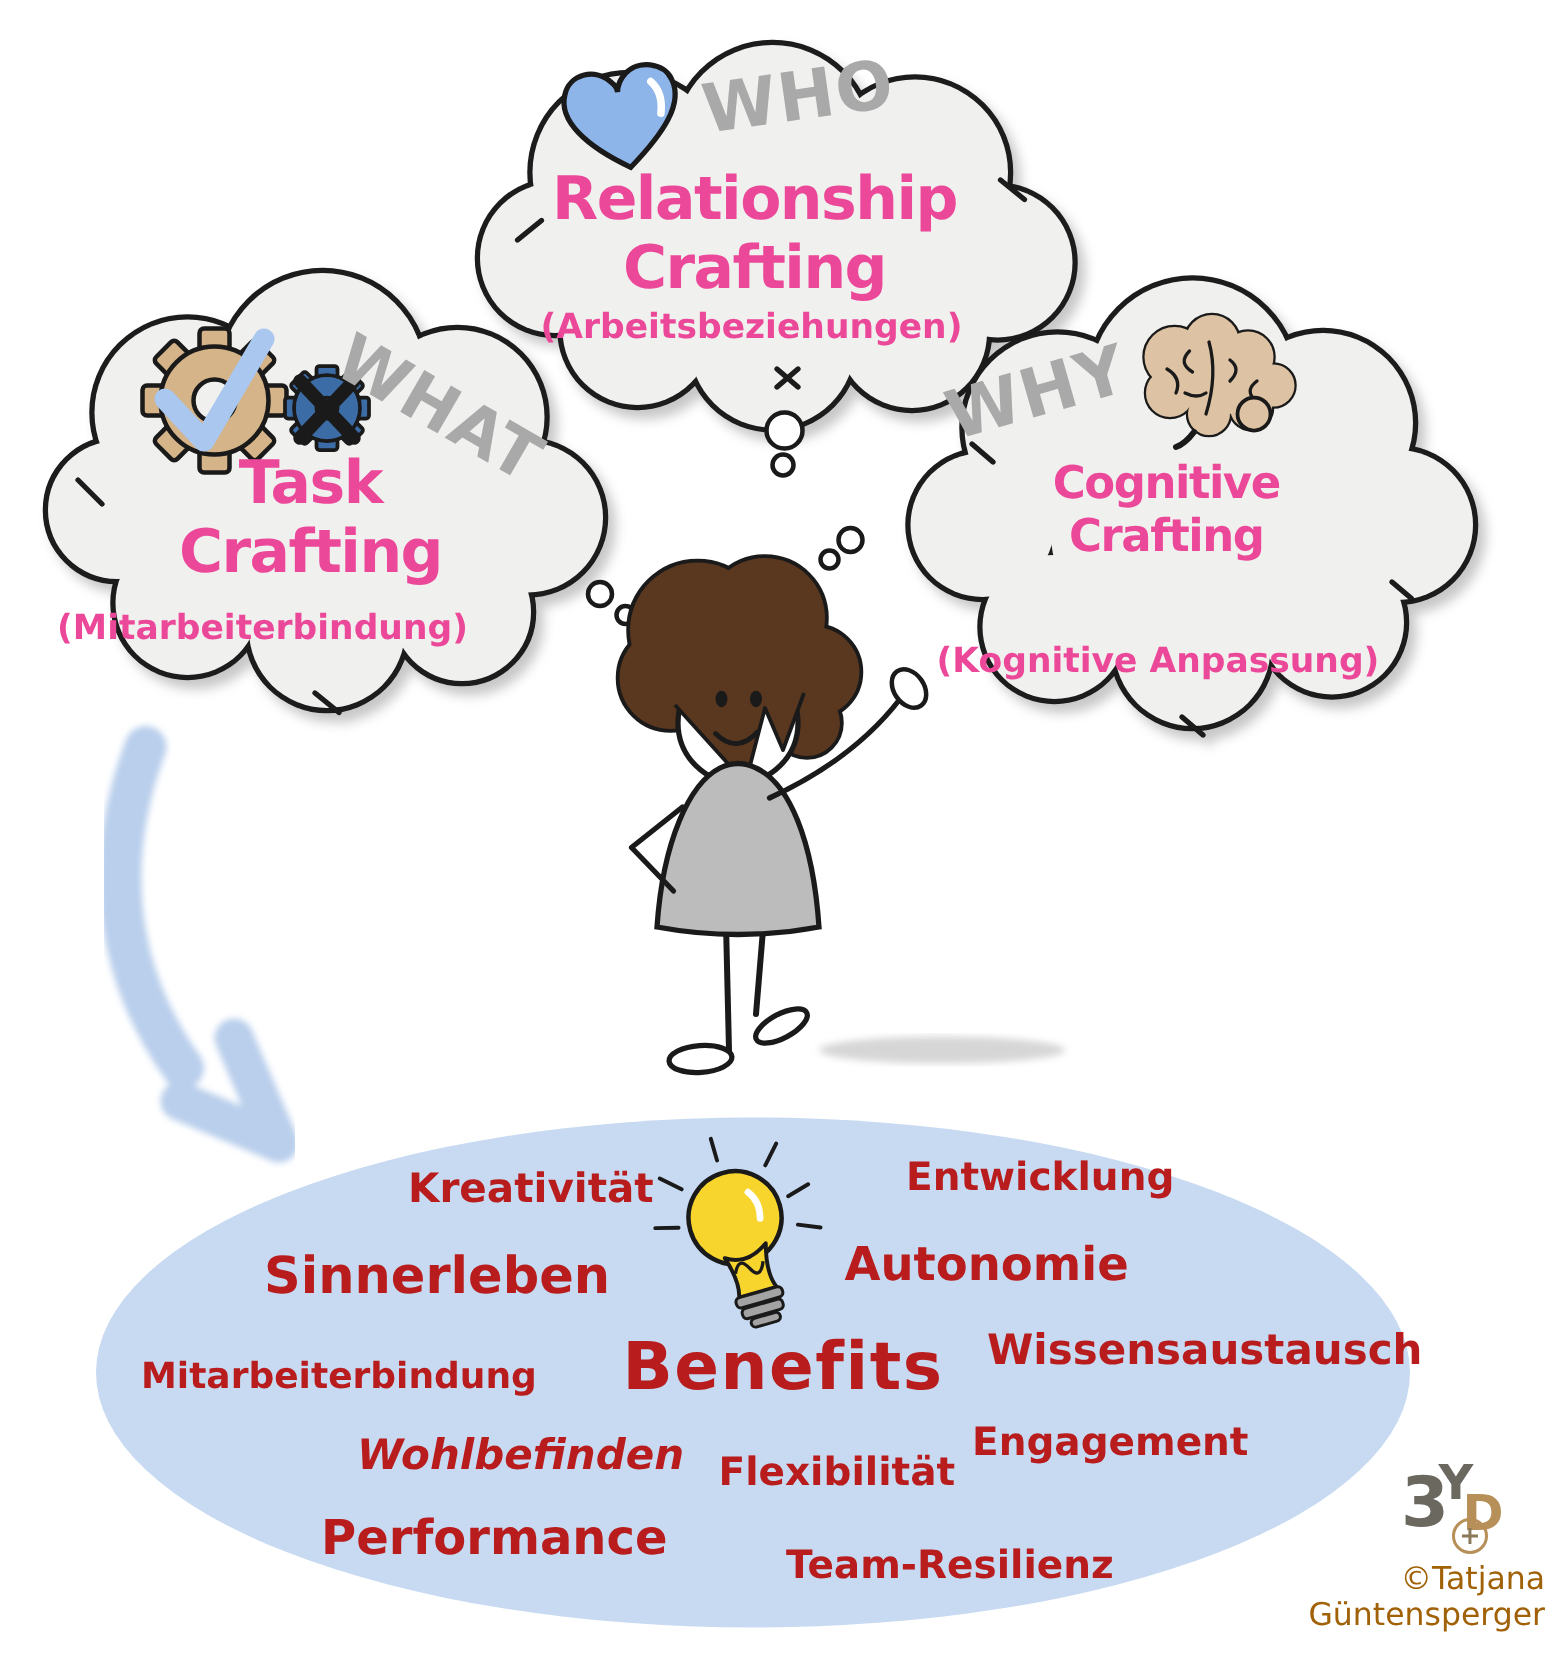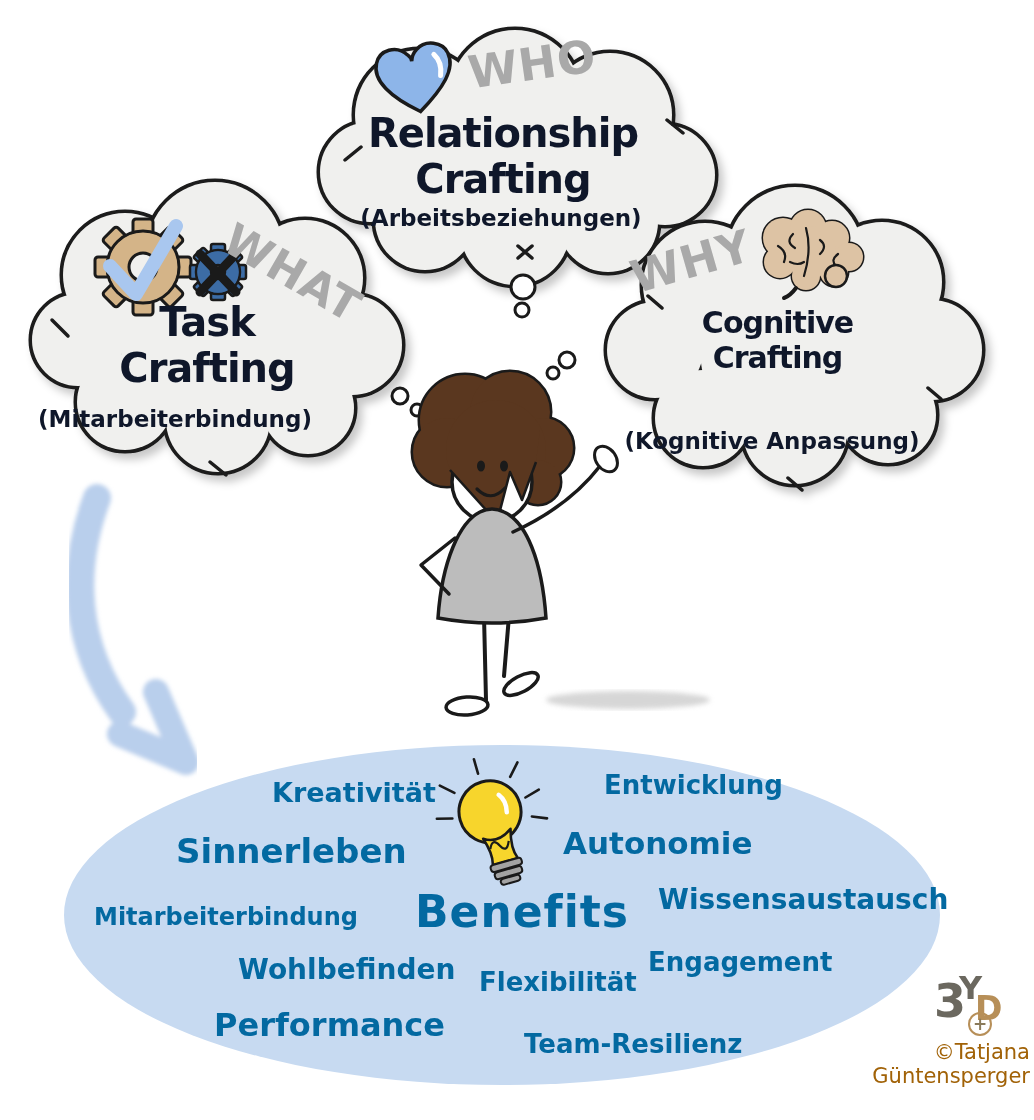--- a/index.html
+++ b/index.html
@@ -1,40 +1,40 @@
 <!DOCTYPE html>
 <html><head>
 <meta charset="utf-8">
 <style>
   html,body{margin:0;padding:0;background:#fff;}
   .stage{position:relative;width:1034px;height:1120px;background:#ffffff;overflow:hidden;
          font-family:"DejaVu Sans",sans-serif;}
   svg.scene{position:absolute;left:0;top:0;}
-  .txt{position:absolute;color:#0f172a;font-weight:bold;white-space:pre-line;line-height:1.15;z-index:3;}
+  .txt{position:absolute;color:#ec4899;font-weight:bold;white-space:pre-line;line-height:1.15;z-index:3;}
   .center{text-align:center;}
   .tag{color:#a9a9a9;letter-spacing:1px;}
   
   .tag-who {left:465px;top:48px;font-size:45px;transform:rotate(-8deg);transform-origin:left top;}
   .tag-what{left:240px;top:214px;font-size:44px;transform:rotate(30deg);transform-origin:left top;}
   .tag-why {left:625px;top:254px;font-size:45px;transform:rotate(-16deg);transform-origin:left top;}
   .title-rel{left:338px;top:110px;width:330px;font-size:40px;letter-spacing:-1px;}
   .sub-rel  {left:336px;top:205px;width:330px;font-size:23px;}
   .title-task{left:72px;top:299px;width:270px;font-size:40px;letter-spacing:-1px;}
   .sub-task {left:25px;top:406px;width:300px;font-size:23px;}
   .title-cog{left:640px;top:306px;width:275px;font-size:30px;letter-spacing:-1px;}
   .sub-cog  {left:622px;top:428px;width:300px;font-size:23px;}
   
-  .w{position:absolute;color:#0369a1;font-weight:bold;z-index:3;}
+  .w{position:absolute;color:#b91c1c;font-weight:bold;z-index:3;}
   .w-kre{left:272px;top:777px;font-size:27px;}
   .w-ent{left:604px;top:770px;font-size:26px;}
   .w-sin{left:176px;top:831px;font-size:34px;}
   .w-aut{left:563px;top:825px;font-size:31px;text-align:center;}
   .w-mit{left:94px;top:903px;font-size:24px;}
   .w-wis{left:658px;top:883px;font-size:28px;}
-  .w-woh{left:238px;top:953px;font-size:28px;}
+  .w-woh{left:238px;top:953px;font-size:28px;font-style:italic;}
   .w-eng{left:648px;top:947px;font-size:26px;}
   .w-fle{left:479px;top:967px;font-size:26px;}
   .w-per{left:214px;top:1006px;font-size:32px;}
   .w-tea{left:524px;top:1029px;font-size:26px;}
   .w-benefits{left:415px;top:886px;font-size:44px;letter-spacing:1px;}
   
   .logo{position:absolute;left:928px;top:976px;width:86px;height:62px;z-index:3;}
   .logo span{position:absolute;font-weight:bold;line-height:1;}
   .logo .l3{left:6px;top:2px;font-size:46px;color:#6b685f;}
   .logo .ly{left:31px;top:-4px;font-size:32px;color:#6b685f;}

